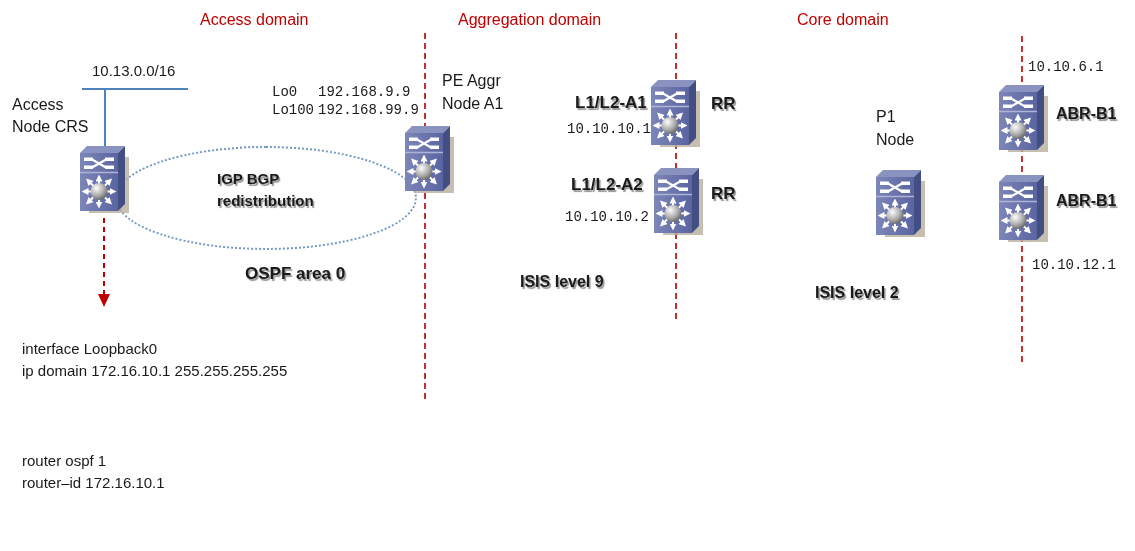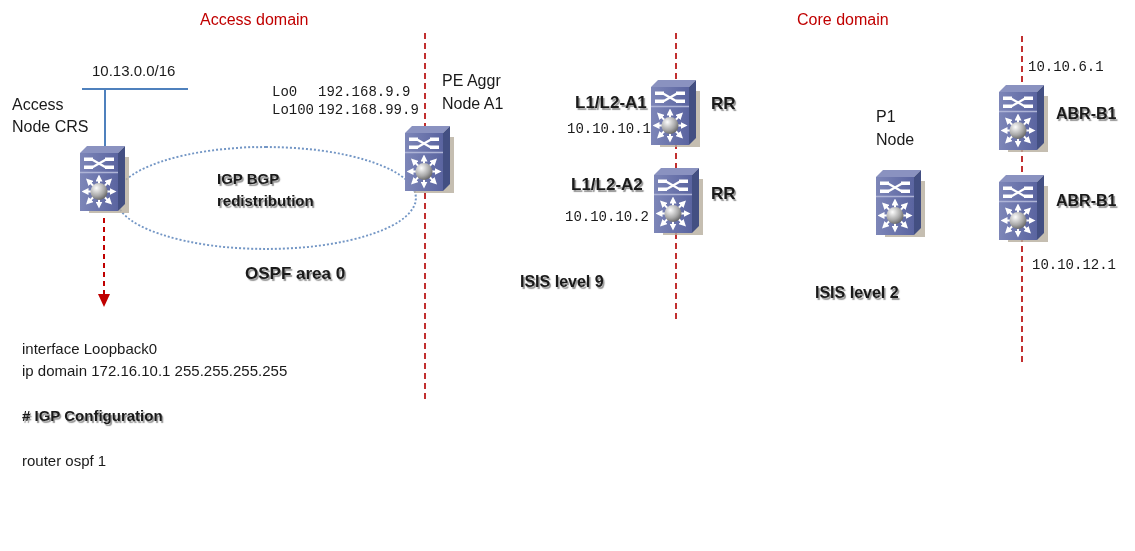--- a/index.html
+++ b/index.html
@@ -68,20 +68,21 @@
         <circle cx="19" cy="50.5" r="8.5" fill="url(#sphereGrad)"></circle>
       </symbol>
     </defs>
   </svg>
 
   <div class="vdash" style="left:424px;top:33px;height:368px"></div>
   <div class="vdash" style="left:675px;top:33px;height:290px"></div>
   <div class="vdash" style="left:1021px;top:36px;height:326px"></div>
 
   <div class="t red" style="left:200px;top:10px">Access domain</div>
+  <div class="t red" style="left:458px;top:10px">Aggregation domain</div>
   <div class="t red" style="left:797px;top:10px">Core domain</div>
 
   <div class="t" style="left:92px;top:62px">10.13.0.0/16</div>
   <div class="bline" style="left:82px;top:88px;width:106px;height:2px"></div>
   <div class="bline" style="left:104px;top:88px;width:2px;height:58px"></div>
 
   <div class="t f16" style="left:12px;top:95px">Access</div>
   <div class="t f16" style="left:12px;top:117px">Node CRS</div>
 
   <div class="t f14" style="left:272px;top:84px">Lo0</div>
@@ -134,16 +135,16 @@
   <div class="t f16" style="left:876px;top:107px">P1</div>
   <div class="t f16" style="left:876px;top:130px">Node</div>
   <div class="t f14" style="left:1028px;top:59px">10.10.6.1</div>
   <div class="t emboss f16" style="left:1056px;top:104px">ABR-B1</div>
   <div class="t emboss f16" style="left:1056px;top:191px">ABR-B1</div>
   <div class="t f14" style="left:1032px;top:257px">10.10.12.1</div>
   <div class="t emboss f16" style="left:815px;top:283px">ISIS level 2</div>
 
   <div class="t" style="left:22px;top:340px">interface Loopback0</div>
   <div class="t" style="left:22px;top:362px">ip domain 172.16.10.1 255.255.255.255</div>
-  <div class="t emboss" style="left:22px;top:407px"># IGP Configuration</div>
   <div class="t" style="left:22px;top:452px">router ospf 1</div>
+  <div class="t" style="left:22px;top:474px">router–id 172.16.10.1</div>
 
 </div>
 
 </body></html>

